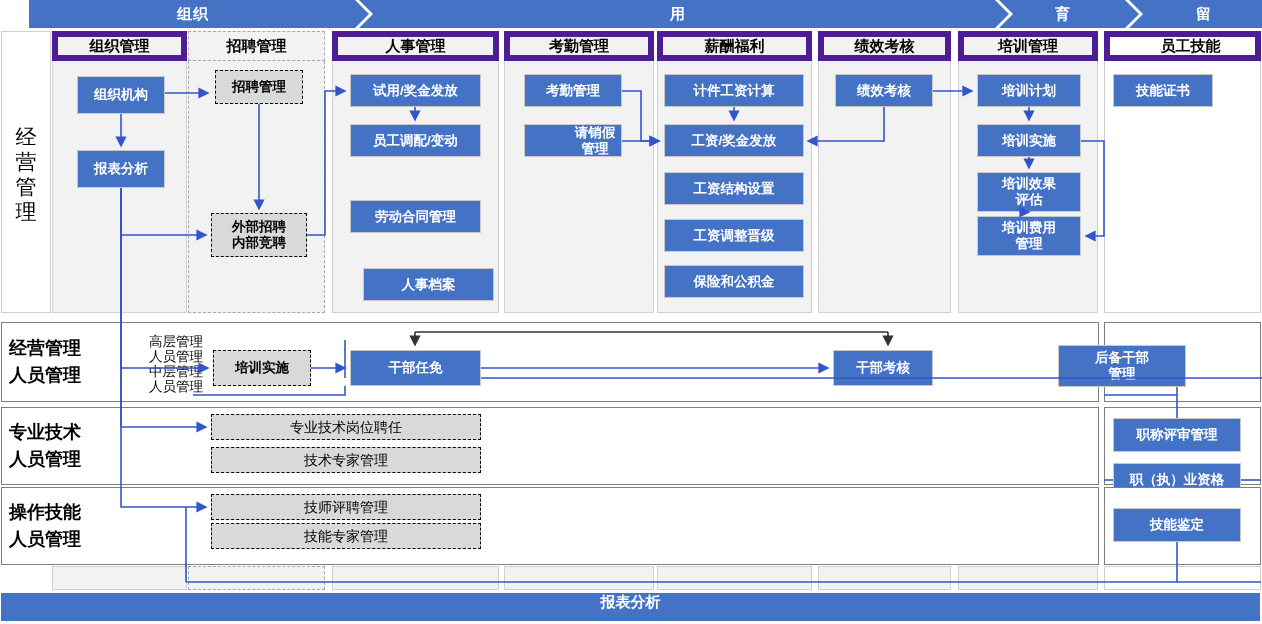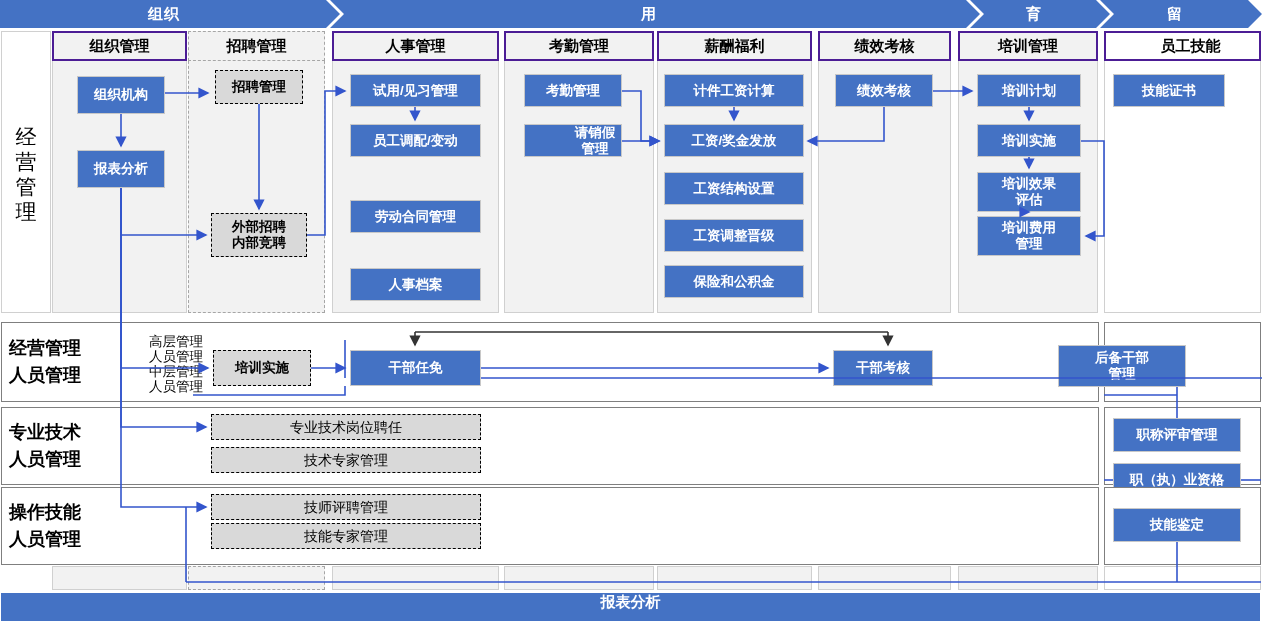--- a/index.html
+++ b/index.html
@@ -22,31 +22,32 @@
     position: absolute;
     top: 0; height: 28px;
     background: #4472c4;
     color: #ffffff;
     font-size: 15px;
     font-weight: bold;
     display: flex;
     align-items: center;
     justify-content: center;
     letter-spacing: 1px;
+    margin-left: 29px;
   }
   .chev.c0 { clip-path: polygon(0 0, calc(100% - 14px) 0, 100% 50%, calc(100% - 14px) 100%, 0 100%); }
   .chev.cm { clip-path: polygon(0 0, calc(100% - 14px) 0, 100% 50%, calc(100% - 14px) 100%, 0 100%, 14px 50%); }
   .chev span { display:block; transform: translateX(-6px); }
 
   
   .colhead {
     position: absolute;
     height: 30px;
     background: #f2f2f2;
-    border: 2px solid #4c1d95;
+    border: 6px solid #4c1d95;
     display: flex; align-items: center; justify-content: center;
     font-size: 15px; font-weight: bold; color: #000;
   }
   .colhead.dashed { border: 1px dashed #a6a6a6; }
   .colhead.white { background: #ffffff; }
 
   
   .colpanel {
     position: absolute;
     background: #f2f2f2;
@@ -196,29 +197,29 @@
       <span>报表分析</span>
     </div>
 
   <div class="box gray" style="left:215px; top:70px; width:88px; height:34px;">
       <span>招聘管理</span>
     </div>
   <div class="box gray" style="left:211px; top:213px; width:96px; height:44px; white-space:pre-line;"><span>外部招聘
 内部竞聘</span></div>
 
   <div class="box blue" style="left:350px; top:74px; width:131px; height:33px;">
-      <span>试用/见习管理</span>
+      <span>试用/奖金发放</span>
     </div>
   <div class="box blue" style="left:350px; top:124px; width:131px; height:33px;">
       <span>员工调配/变动</span>
     </div>
   <div class="box blue" style="left:350px; top:200px; width:131px; height:33px;">
       <span>劳动合同管理</span>
     </div>
-  <div class="box blue" style="left:350px; top:268px; width:131px; height:33px;">
+  <div class="box blue" style="left:363px; top:268px; width:131px; height:33px;">
       <span>人事档案</span>
     </div>
 
   <div class="box blue" style="left:524px; top:74px; width:98px; height:33px;">
       <span>考勤管理</span>
     </div>
   <div class="box blue" style="left:524px; top:124px; width:98px; height:33px;padding-left:44px;">
       <span>请销假管理</span>
     </div>
 
@@ -246,21 +247,21 @@
       <span>培训计划</span>
     </div>
   <div class="box blue" style="left:977px; top:124px; width:104px; height:33px;">
       <span>培训实施</span>
     </div>
   <div class="box blue" style="left:977px; top:172px; width:104px; height:40px; white-space:pre-line;"><span>培训效果
 评估</span></div>
   <div class="box blue" style="left:977px; top:216px; width:104px; height:40px; white-space:pre-line;"><span>培训费用
 管理</span></div>
 
-  <div class="box blue" style="left:1113px; top:74px; width:112px; height:33px;text-align:right;">
+  <div class="box blue" style="left:1113px; top:74px; width:100px; height:33px;text-align:right;">
       <span>技能证书</span>
     </div>
 
   <div class="rowband" style="left:1px; top:322px; width:1098px; height:80px;"></div>
   <div class="rowband" style="left:1104px; top:322px; width:157px; height:80px;"></div>
   <div class="rowlabel" style="left:1px; top:322px; width:140px; height:80px;">
     <span>经营管理</span>
     <span>人员管理</span>
   </div>
   <div class="sublabel" style="left:140px; top:334px; width:72px;">

